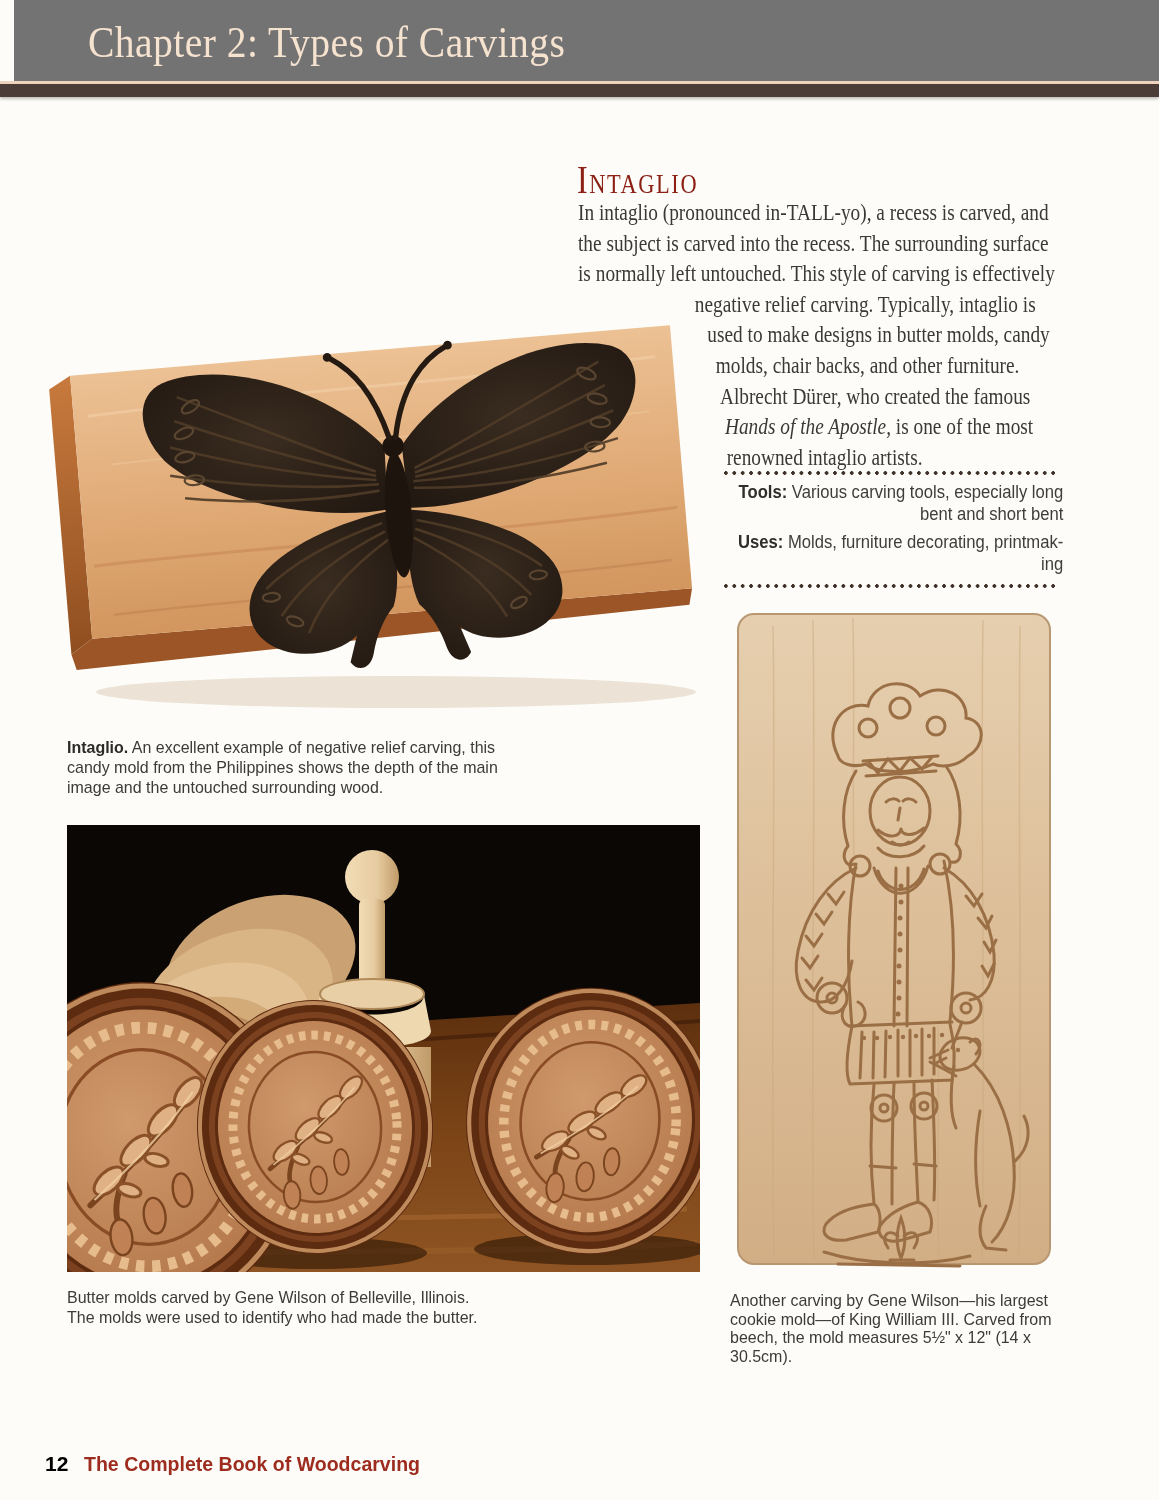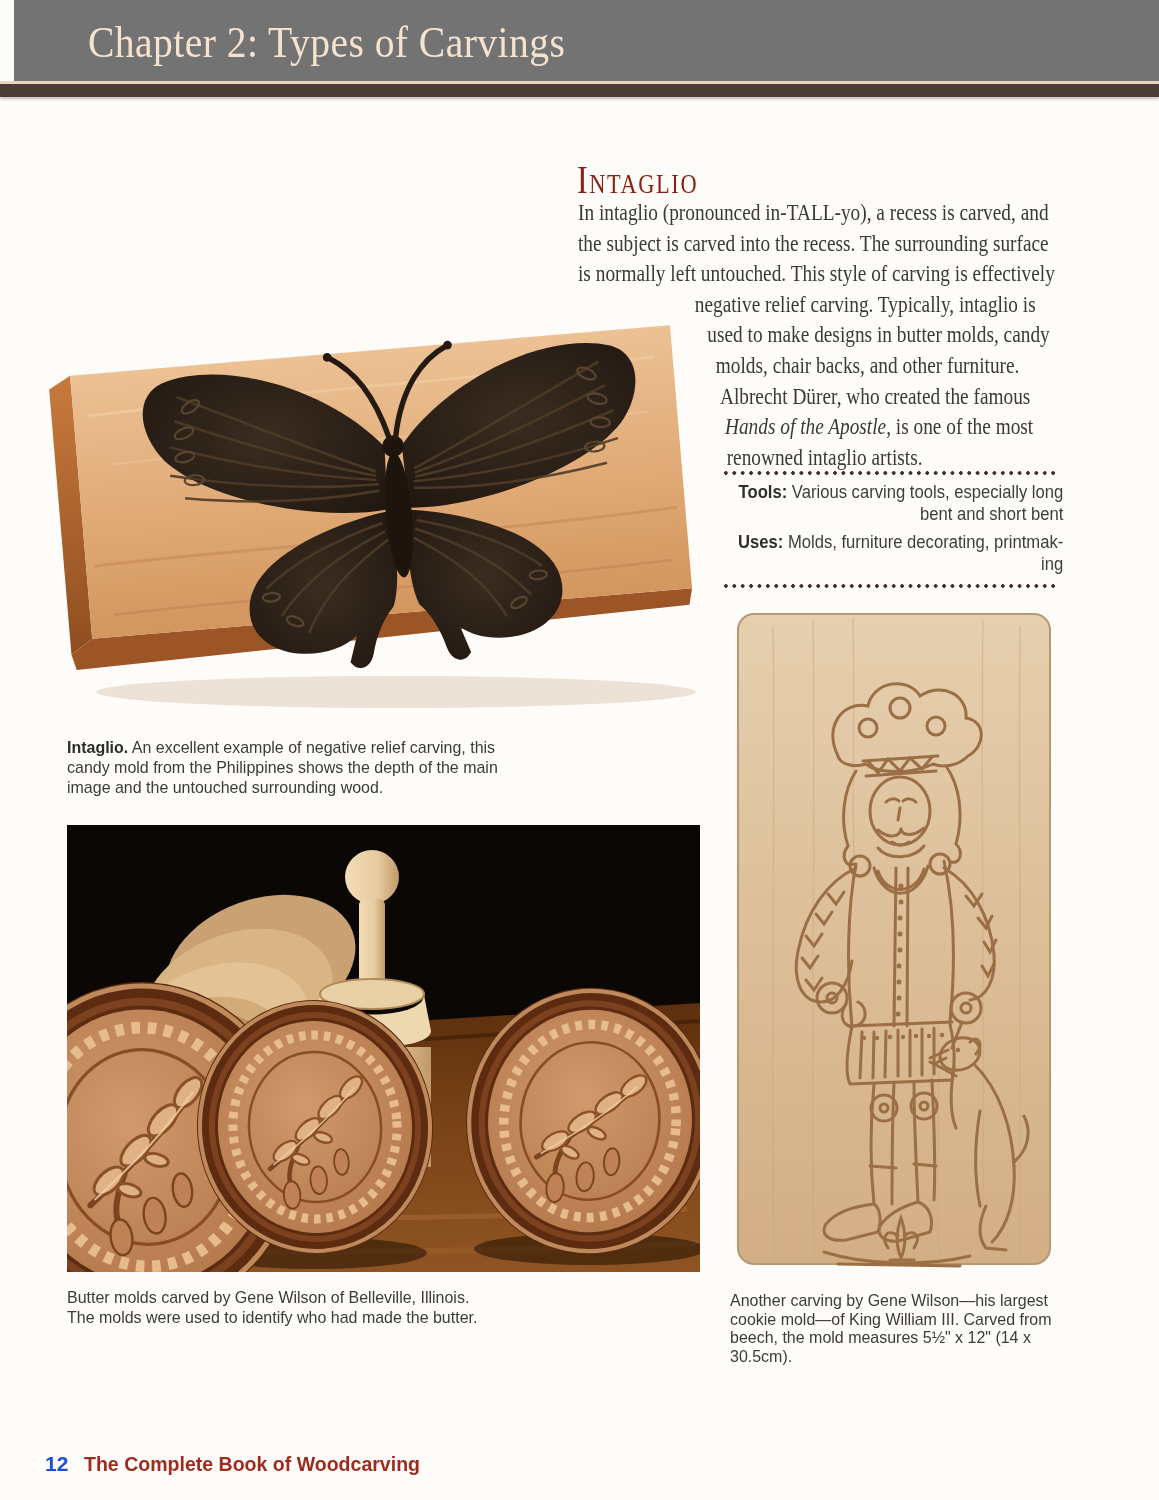--- a/index.html
+++ b/index.html
@@ -42,21 +42,21 @@
            line-height:20px;color:#3c3b3a;transform:scaleX(.94);transform-origin:left top;}
   .caption .cl{white-space:nowrap;}
   .cap-king{line-height:18.5px;}
   .caption b{color:#2c2b2a;}
 
   
   .photo{position:absolute;}
 
   
   .footer-num{position:absolute;left:45px;top:1452px;font-family:"Liberation Sans",sans-serif;
-              font-weight:bold;font-size:21px;color:#1d4ed8;}
+              font-weight:bold;font-size:21px;color:#000000;}
   .footer-title{position:absolute;left:84px;top:1452px;font-family:"Liberation Sans",sans-serif;
                 font-weight:bold;font-size:21px;color:#9d2c1f;white-space:nowrap;
                 transform:scaleX(.93);transform-origin:left top;}
 </style>
 </head>
 <body>
 
 <div class="page">
 
   <div class="banner">

